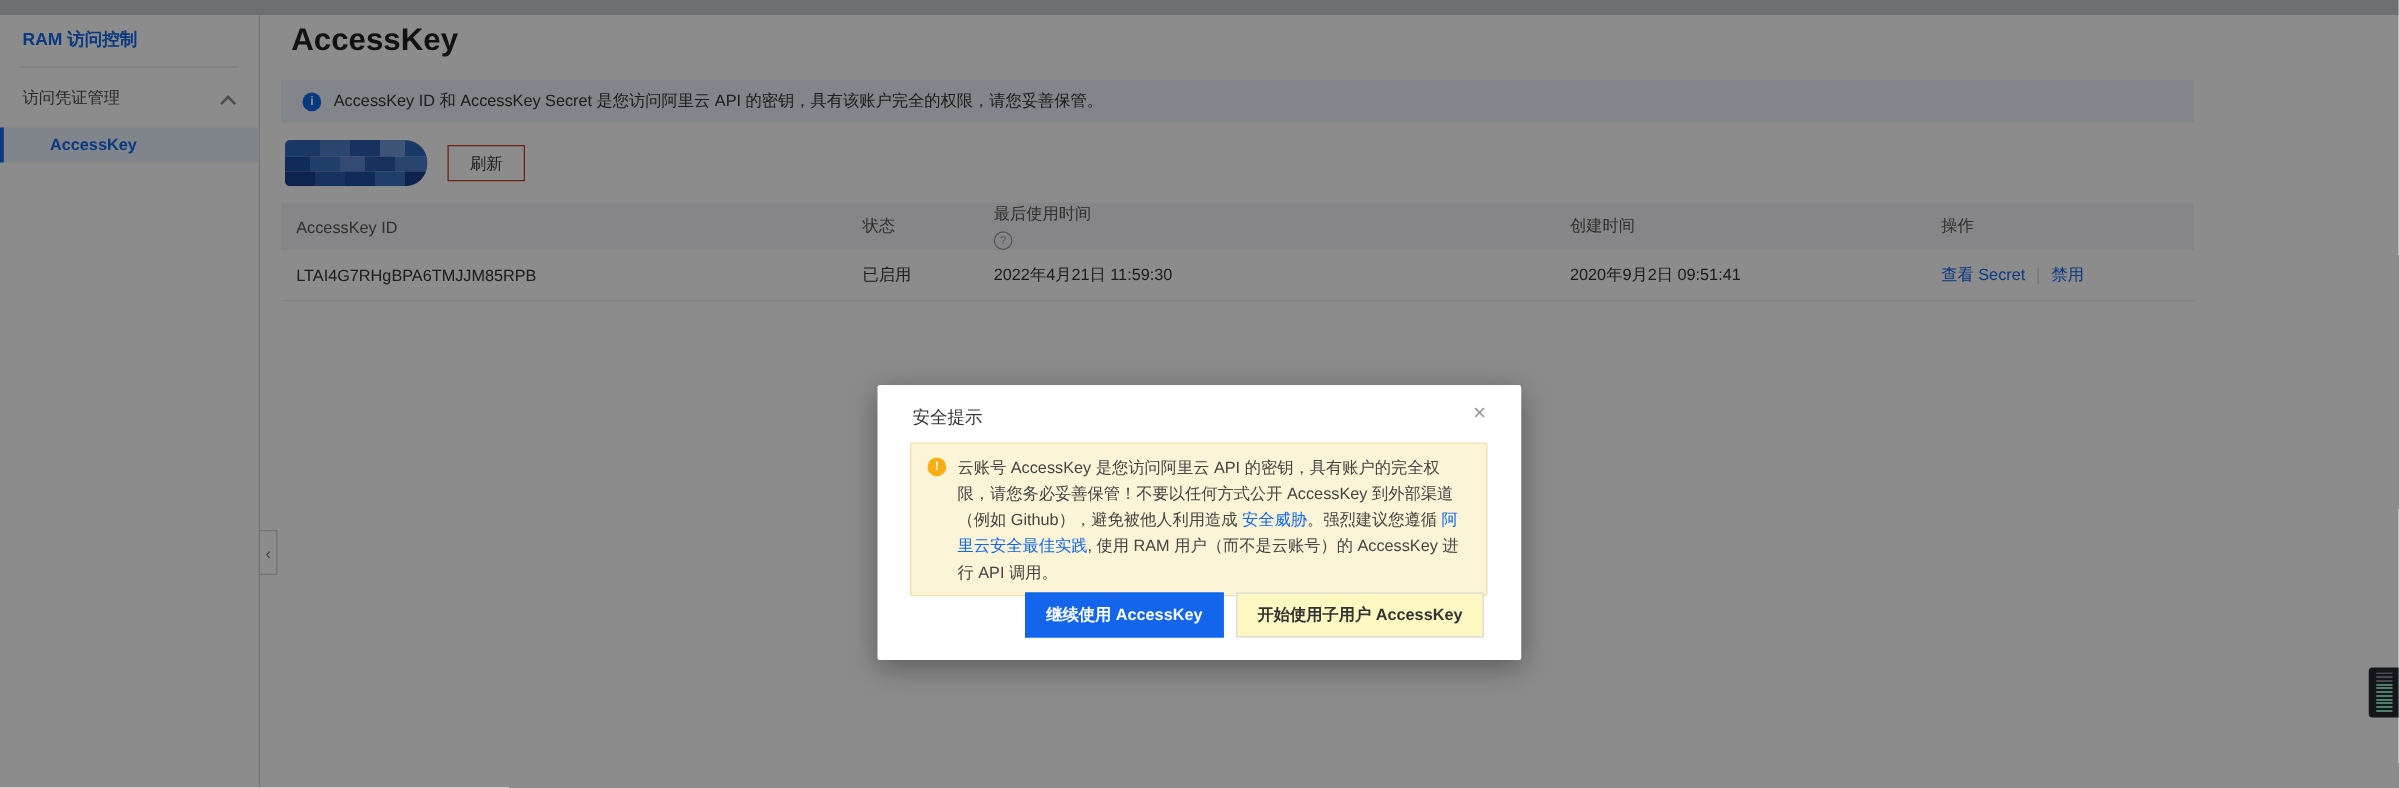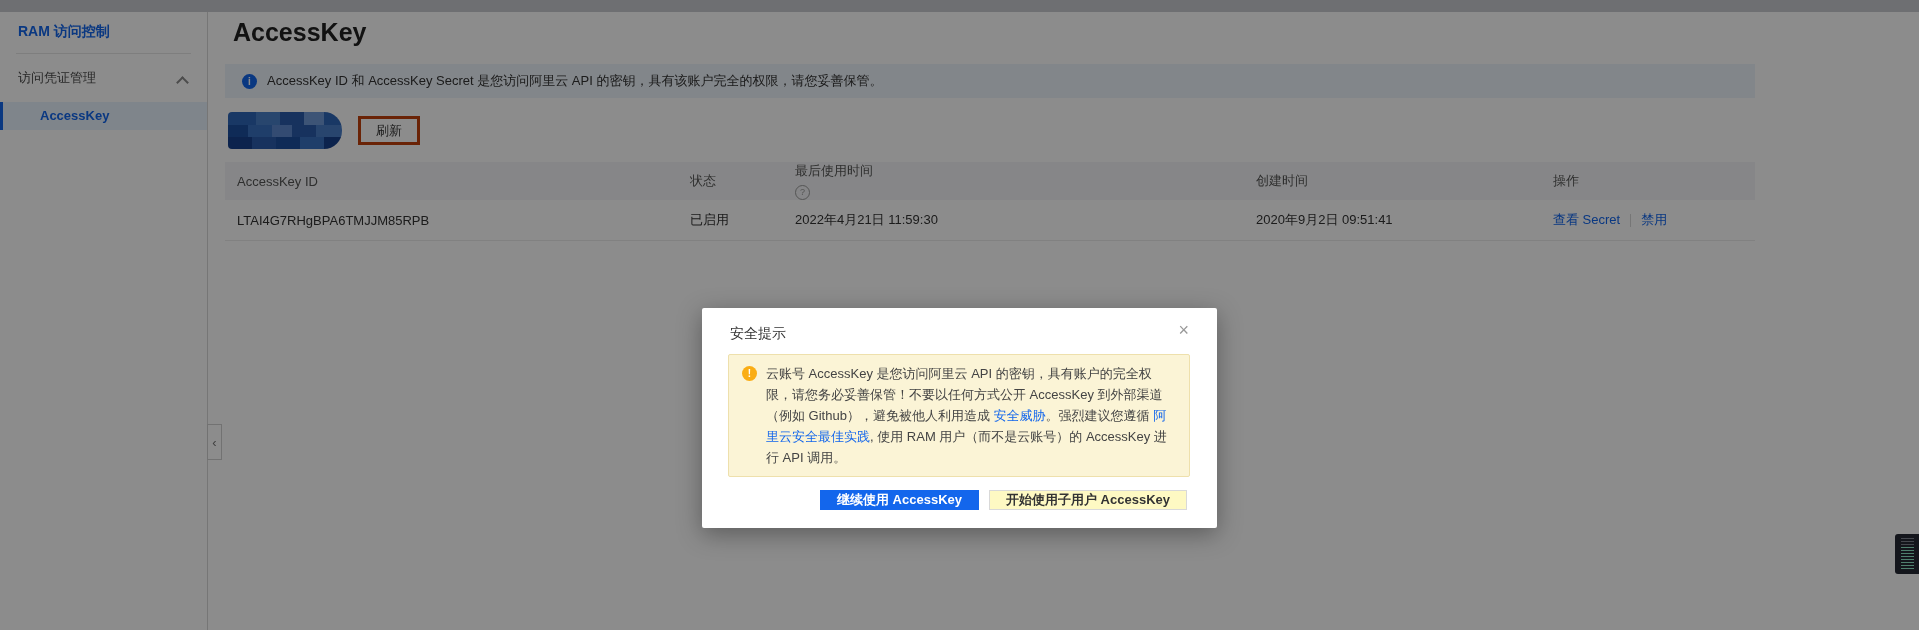--- a/index.html
+++ b/index.html
@@ -15,21 +15,21 @@
   .sb-item-active{margin-top:5px;height:28px;line-height:28px;background:#e8f2fd;border-left:3px solid #1366ec;padding-left:37px;box-sizing:border-box;color:#1366ec;font-weight:bold;font-size:13px;cursor:pointer;}
   
   .content{position:absolute;left:209px;top:12px;right:0;bottom:0;background:#fff;}
   .page-title{position:absolute;left:24px;top:6px;font-size:25px;font-weight:bold;color:#222;}
   .banner{position:absolute;left:16px;top:52px;right:164px;height:34px;background:#edf4fb;display:flex;align-items:center;gap:10px;padding-left:17px;box-sizing:border-box;font-size:13px;color:#333;}
   .info-icon{flex:0 0 auto;width:15px;height:15px;border-radius:50%;background:#1366ec;color:#fff;font-size:10px;font-weight:bold;line-height:15px;text-align:center;}
   .mosaic{position:absolute;left:19px;top:100px;width:114px;height:37px;border-radius:4px 18px 18px 4px;cursor:pointer;background-color:#2a5cab;background:
     linear-gradient(to right,#2e66b8 0 28px,#4a80c9 28px 52px,#2a5cab 52px 76px,#6f9ad8 76px 96px,#2e66b8 96px 114px) 0 0/114px 13px no-repeat,
     linear-gradient(to right,#1d4f9f 0 20px,#3a71c1 20px 44px,#5d89cf 44px 64px,#2a5cab 64px 88px,#4a7fc9 88px 114px) 0 13px/114px 12px no-repeat,
     linear-gradient(to right,#16418c 0 24px,#2a5cab 24px 48px,#1d4f9f 48px 72px,#3a71c1 72px 96px,#16418c 96px 114px) 0 25px/114px 12px no-repeat;}
-  .refresh-btn{position:absolute;left:149px;top:104px;width:62px;height:29px;background:#fff;border:3px solid #c2410c;box-sizing:border-box;font-size:13px;color:#333;display:flex;align-items:center;justify-content:center;cursor:pointer;font-family:inherit;}
+  .refresh-btn{position:absolute;left:149px;top:104px;width:62px;height:29px;background:#fff;border:1px solid #c2410c;box-sizing:border-box;font-size:13px;color:#333;display:flex;align-items:center;justify-content:center;cursor:pointer;font-family:inherit;}
   
   .table{position:absolute;left:16px;top:150px;right:164px;}
   .t-head{height:38px;background:#f4f5f7;display:flex;align-items:center;font-size:13px;color:#555;}
   .t-row{height:40px;background:#fff;display:flex;align-items:center;font-size:13px;color:#333;border-bottom:1px solid #ececec;}
   .c1{width:465px;padding-left:12px;box-sizing:border-box;}
   .c2{width:105px;}
   .c3{width:461px;display:flex;gap:5px;flex-direction:column;}
   .c4{width:297px;}
   .c5{flex:1;display:flex;align-items:center;}
   .help-icon{display:inline-block;width:13px;height:13px;border:1px solid #9a9a9a;border-radius:50%;font-size:9px;line-height:13px;text-align:center;color:#9a9a9a;}
@@ -42,21 +42,21 @@
   .widget-gray{width:13px;height:8px;background:repeating-linear-gradient(to bottom,#7e838e 0 1.5px,transparent 1.5px 3px);}
   .widget-teal{width:13px;height:24px;background:repeating-linear-gradient(to bottom,#8fe8c6 0 1.5px,transparent 1.5px 3px);}
   
   .backdrop{position:absolute;inset:0;background:rgba(0,0,0,0.45);z-index:5;}
   .modal{position:absolute;left:702px;top:308px;width:515px;height:220px;background:#fff;border-radius:2px;box-shadow:0 6px 24px rgba(0,0,0,0.35);z-index:10;box-sizing:border-box;}
   .m-title{position:absolute;left:28px;top:17px;font-size:14px;color:#333;font-family:Liberation Serif, serif;}
   .m-close{position:absolute;right:26px;top:11px;font-size:18px;color:#999;cursor:pointer;background:none;border:none;line-height:1;padding:2px;font-family:inherit;}
   .m-warning{position:absolute;left:26px;top:46px;right:27px;min-height:97px;background:#fbf4d6;border:1px solid #eee0ac;border-radius:2px;box-sizing:border-box;padding:8px 12px 8px 37px;font-size:13px;line-height:21px;color:#444;}
   .warn-icon{position:absolute;left:13px;top:11px;width:15px;height:15px;border-radius:50%;background:#faad14;color:#fff;font-size:10px;font-weight:bold;line-height:15px;text-align:center;}
   .m-footer{position:absolute;right:30px;bottom:18px;display:flex;gap:10px;}
-  .btn{height:20px;display:flex;align-items:center;padding:0 16px;font-size:13px;font-weight:bold;box-sizing:border-box;cursor:pointer;font-family:inherit;}
+  .btn{height:36px;display:flex;align-items:center;padding:0 16px;font-size:13px;font-weight:bold;box-sizing:border-box;cursor:pointer;font-family:inherit;}
   .btn-primary{background:#1366ec;border:1px solid #1366ec;color:#fff;}
   .btn-secondary{background:#fef9c3;border:1px solid #d9d9d9;color:#333;}
 </style>
 </head>
 <body>
 
 <div class="screen">
 
   <div class="top-strip"></div>
 

